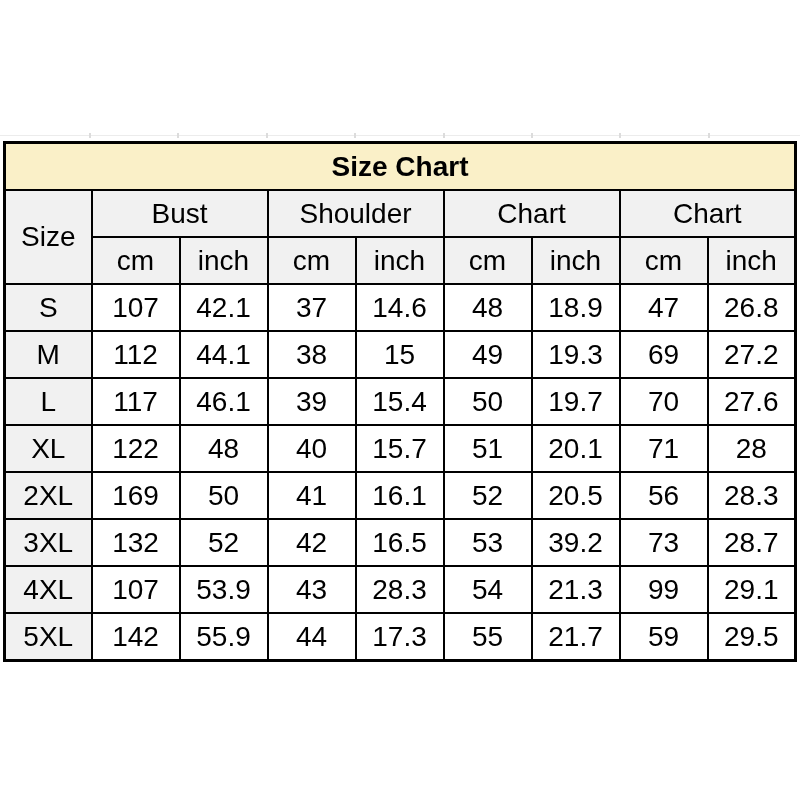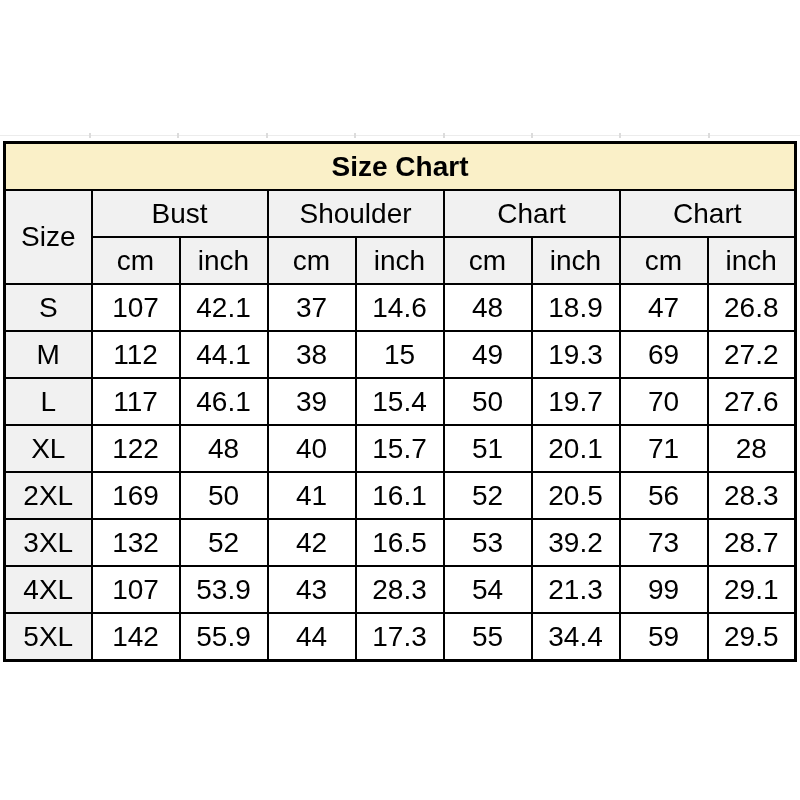--- a/index.html
+++ b/index.html
@@ -204,19 +204,19 @@
       <td>29.1</td>
     </tr>
 
     <tr>
       <td class="gray">5XL</td>
       <td>142</td>
       <td>55.9</td>
       <td>44</td>
       <td>17.3</td>
       <td>55</td>
-      <td>34.4</td>
+      <td>21.7</td>
       <td>59</td>
       <td>29.5</td>
     </tr>
   </tbody>
     </table>
 </div>
 
 </body></html>

